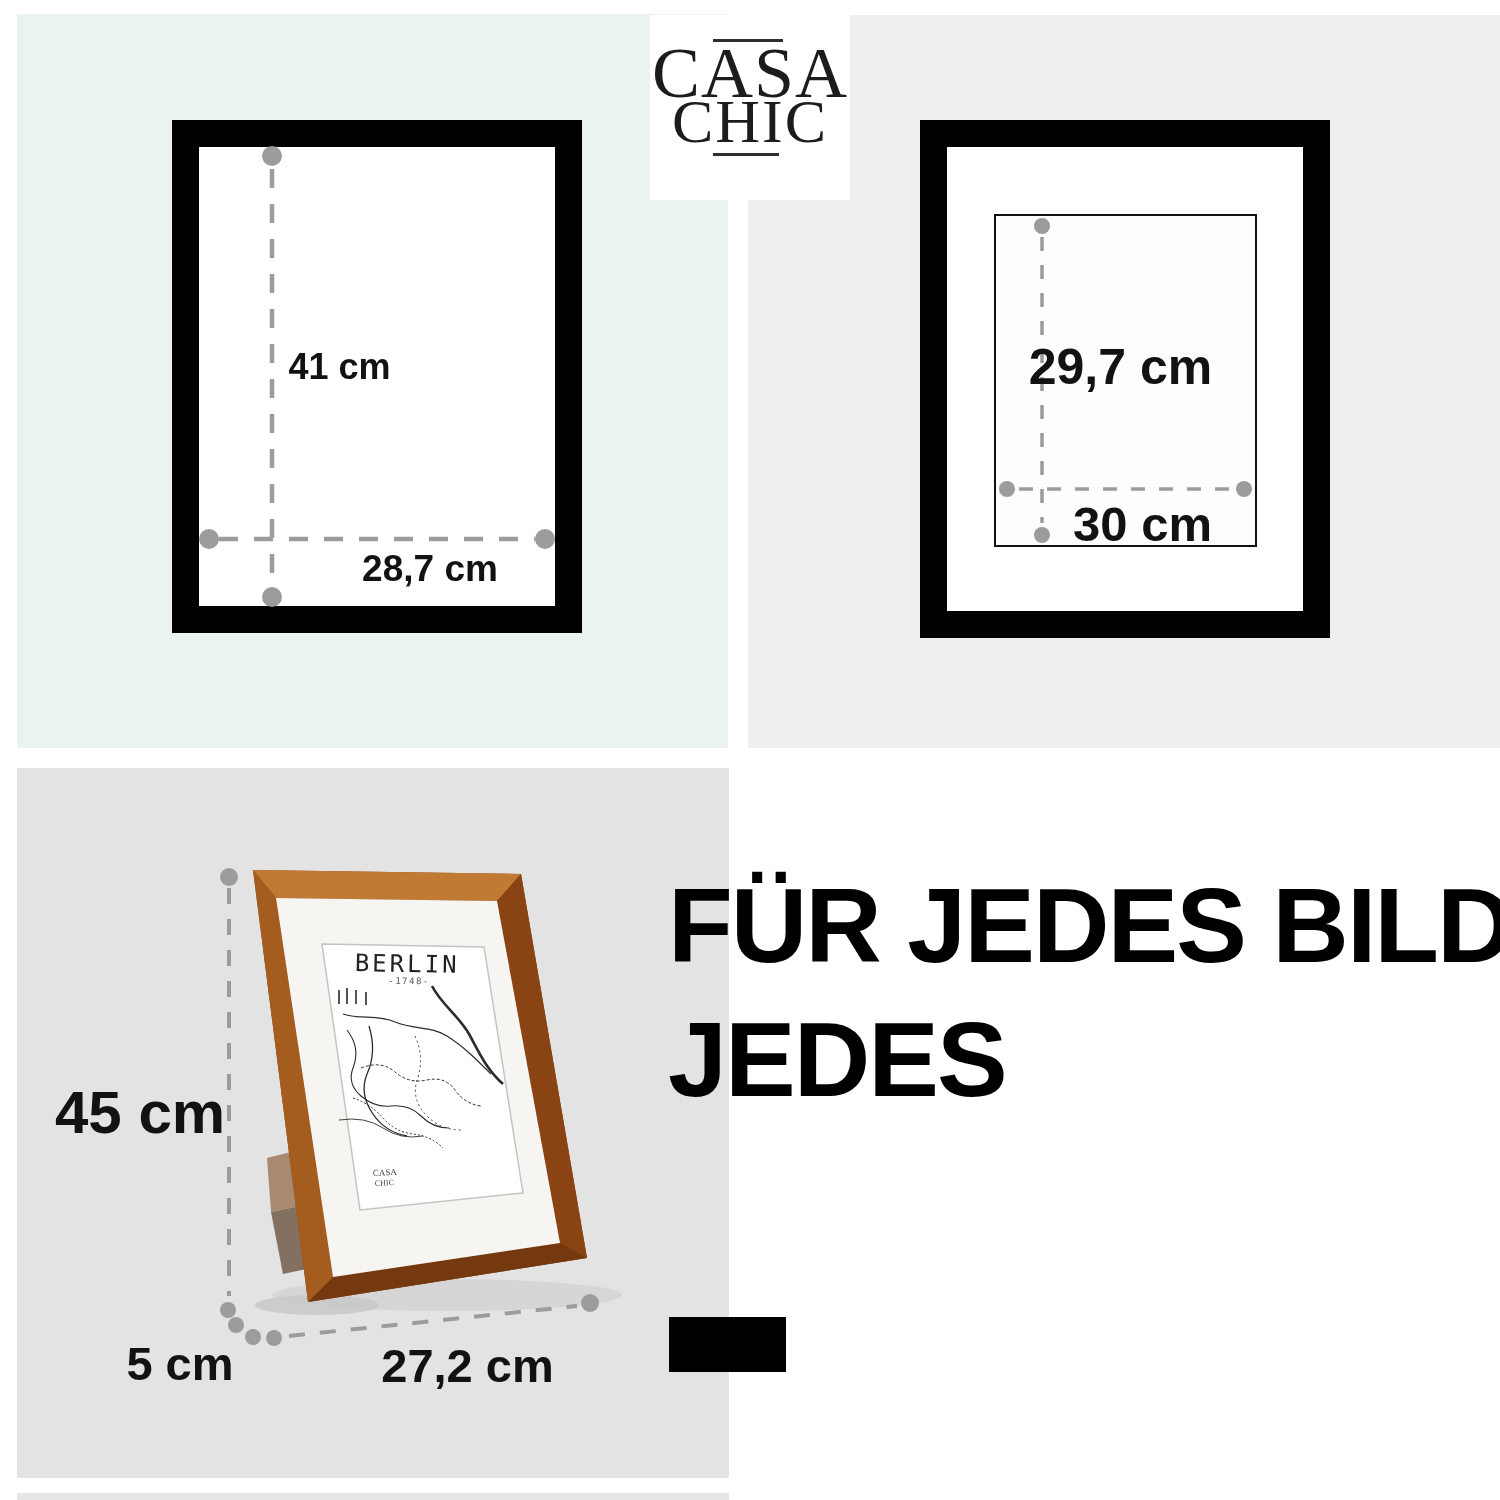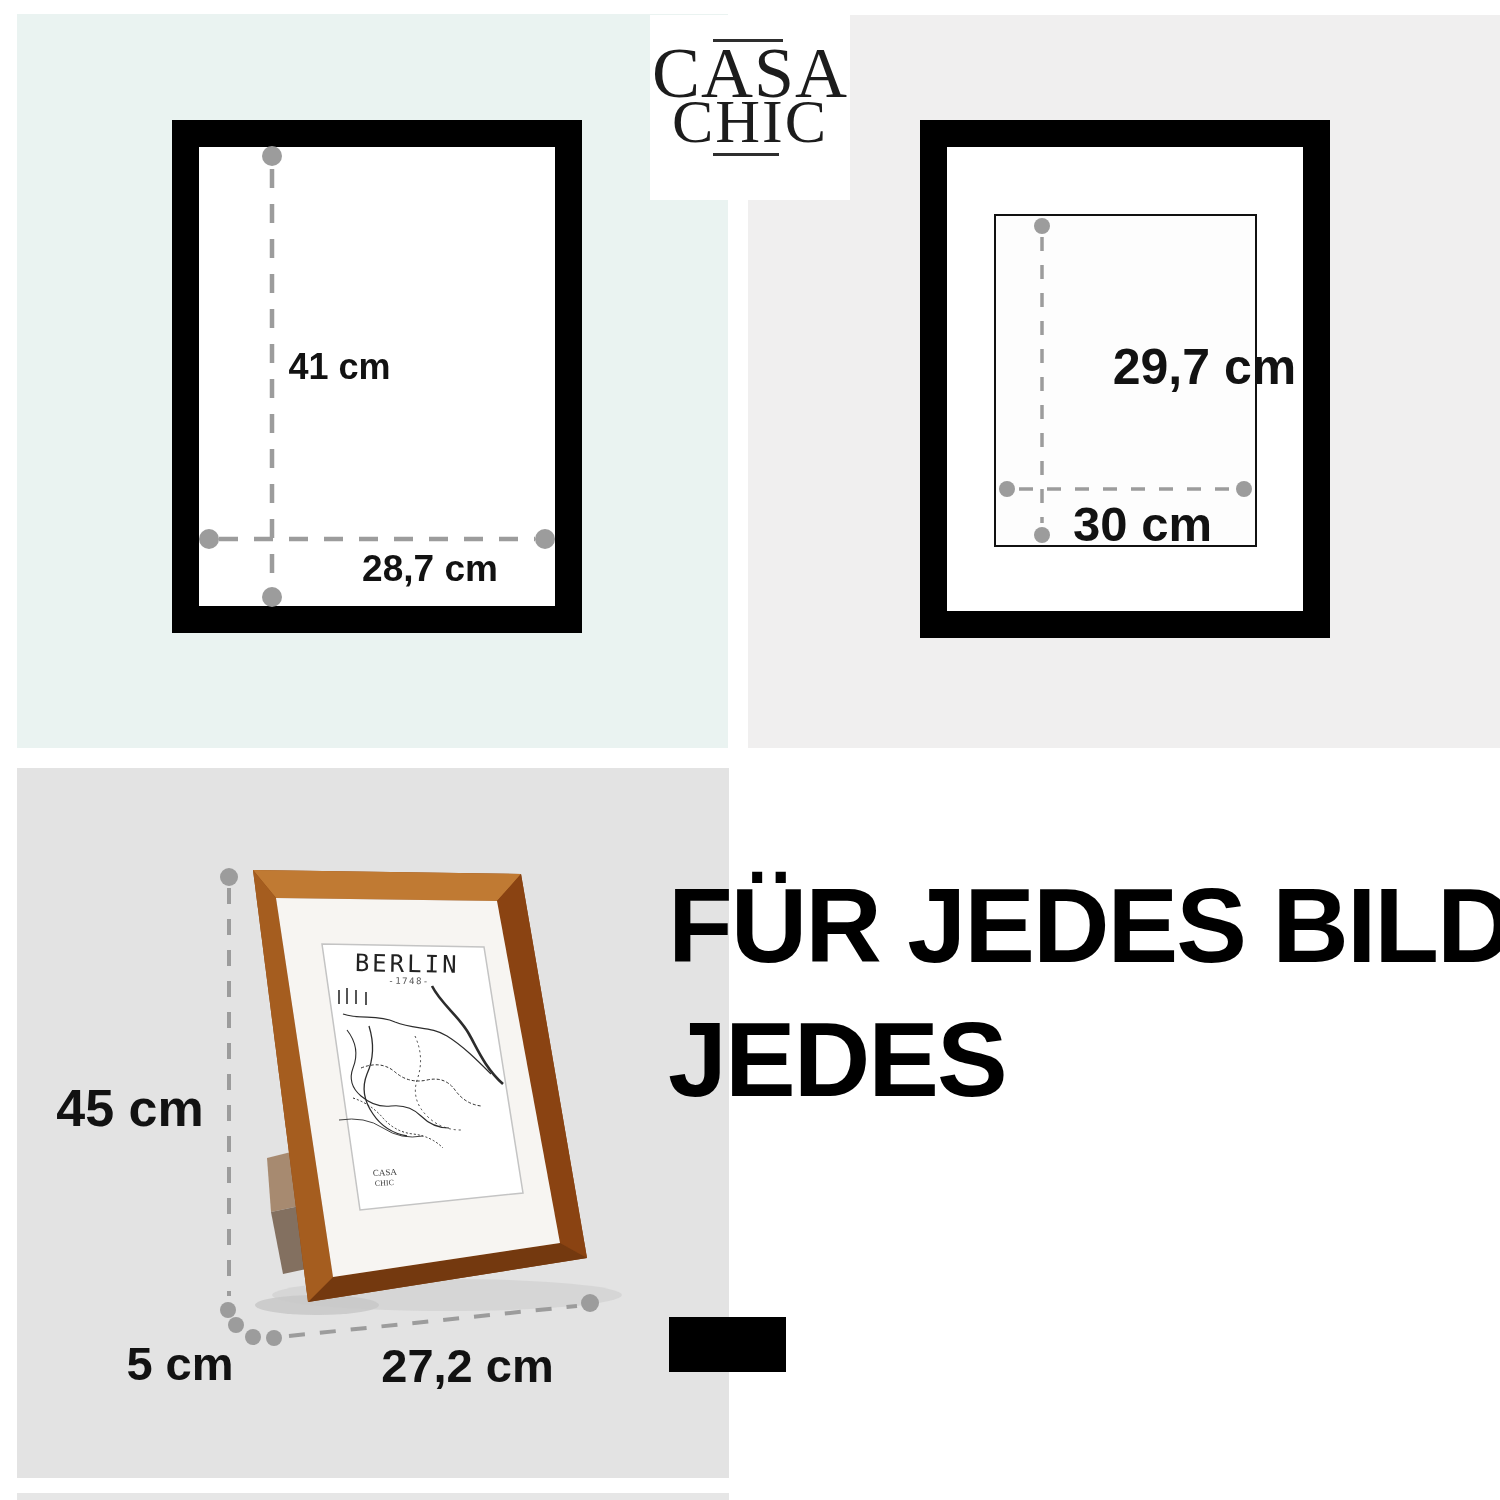--- a/index.html
+++ b/index.html
@@ -21,23 +21,23 @@
 
   svg.overlay{position:absolute;pointer-events:none;}
   .ov1{left:17px;top:14px;}
   .ov2{left:748px;top:15px;}
   .ovphoto{left:17px;top:768px;}
 
   .dim-label{position:absolute;color:#121212;font-weight:600;text-align:center;
              letter-spacing:0px;white-space:nowrap;}
   .l41  {left:252px;top:322px;width:175px;font-size:36px;margin-top:24px;}
   .l287 {left:330px;top:548px;width:200px;font-size:37px;}
-  .l297 {left:1112px;top:338px;width:185px;font-size:50px;}
+  .l297 {left:1028px;top:338px;width:185px;font-size:50px;}
   .l21  {left:1060px;top:496px;width:165px;font-size:49px;}
-  .l45  {left:55px; top:1078px;width:150px;font-size:52px;}
+  .l45  {left:55px; top:1078px;width:150px;font-size:60px;}
   .l2   {left:120px;top:1336px;width:120px;font-size:47px;}
   .l327 {left:375px;top:1338px;width:185px;font-size:47px;}
 
   
   .logo-box{position:absolute;left:650px;top:15px;width:200px;height:185px;background:#ffffff;}
   .logo-rule{position:absolute;background:#2e2e2e;height:3px;}
   .rule-top{left:63px;top:24px;width:70px;}
   .rule-bottom{left:63px;top:138px;width:66px;}
   .logo-casa{position:absolute;left:0;top:22px;width:200px;height:72px;line-height:72px;
              text-align:center;font-family:"Liberation Serif",serif;font-size:72px;

